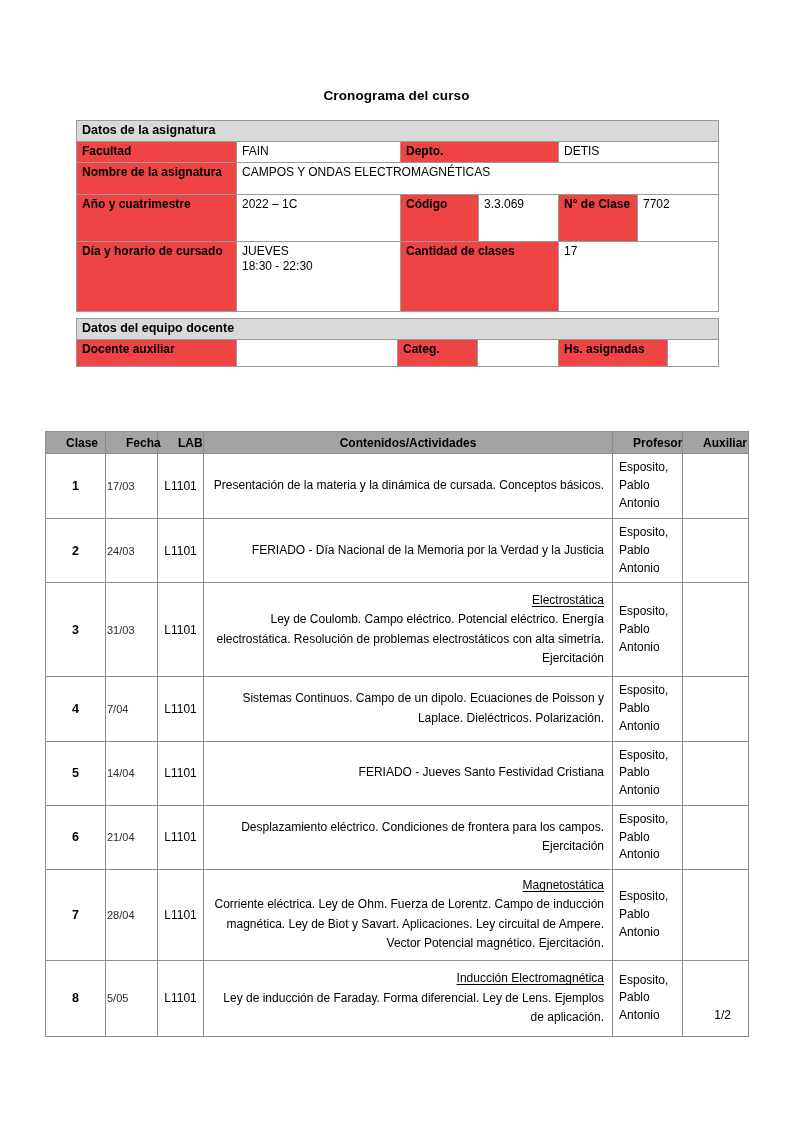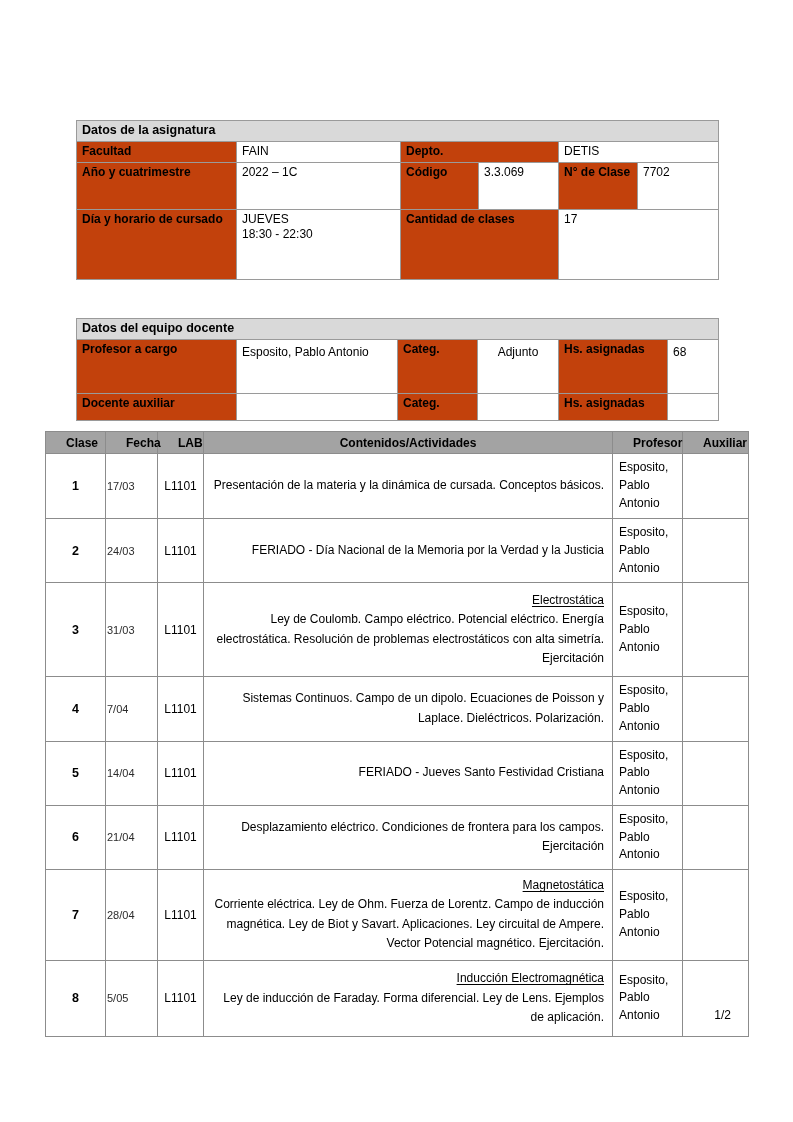--- a/index.html
+++ b/index.html
@@ -39,21 +39,21 @@
     font-size: 12px;
   }
   table.info td {
     border: 1px solid #9a9a9a;
     padding: 2px 5px 3px 5px;
     vertical-align: top;
     line-height: 1.22;
     background: #ffffff;
   }
   table.info td.shade {
-    background: #c2410c;
+    background: #ef4444;
     font-weight: bold;
   }
   table.info td.banner {
     background: #d9d9d9;
     font-weight: bold;
     font-size: 12.5px;
   }
   .outer-frame {
     border: 1px solid #7b7b7b;
   }
@@ -128,40 +128,45 @@
     right: 62px;
     top: 1008px;
     font-size: 12px;
   }
 </style>
 </head>
 <body>
 
 <div class="page">
 
+  <div class="doc-title">Cronograma del curso</div>
 
   <table class="info outer-frame" id="table-asignatura">
     <colgroup>
       <col style="width:160px">
       <col style="width:164px">
       <col style="width:78px">
       <col style="width:80px">
       <col style="width:79px">
       <col style="width:81px">
     </colgroup>
     <tbody>
       <tr>
         <td class="banner" colspan="6">Datos de la asignatura</td>
       </tr>
       <tr style="height:19px">
         <td class="shade">Facultad</td>
         <td>FAIN</td>
         <td class="shade" colspan="2">Depto.</td>
         <td colspan="2">DETIS</td>
       </tr>
+      <tr style="height:32px">
+        <td class="shade">Nombre de la asignatura</td>
+        <td colspan="5">CAMPOS Y ONDAS ELECTROMAGNÉTICAS</td>
+      </tr>
       <tr style="height:47px">
         <td class="shade">Año y cuatrimestre</td>
         <td>2022 – 1C</td>
         <td class="shade">Código</td>
         <td>3.3.069</td>
         <td class="shade">N° de Clase</td>
         <td>7702</td>
       </tr>
       <tr style="height:70px">
         <td class="shade">Día y horario de cursado</td>
@@ -178,28 +183,20 @@
       <col style="width:160px">
       <col style="width:161px">
       <col style="width:80px">
       <col style="width:81px">
       <col style="width:109px">
       <col style="width:51px">
     </colgroup>
     <tbody>
       <tr>
         <td class="banner" colspan="6">Datos del equipo docente</td>
-      </tr>
-      <tr style="height:54px">
-        <td class="shade">Profesor a cargo</td>
-        <td style="padding-top:5px">Esposito, Pablo Antonio</td>
-        <td class="shade">Categ.</td>
-        <td style="padding-top:5px;text-align:center">Adjunto</td>
-        <td class="shade">Hs. asignadas</td>
-        <td style="padding-top:5px">68</td>
       </tr>
       <tr style="height:27px">
         <td class="shade">Docente auxiliar</td>
         <td></td>
         <td class="shade">Categ.</td>
         <td></td>
         <td class="shade">Hs. asignadas</td>
         <td></td>
       </tr>
     </tbody>

